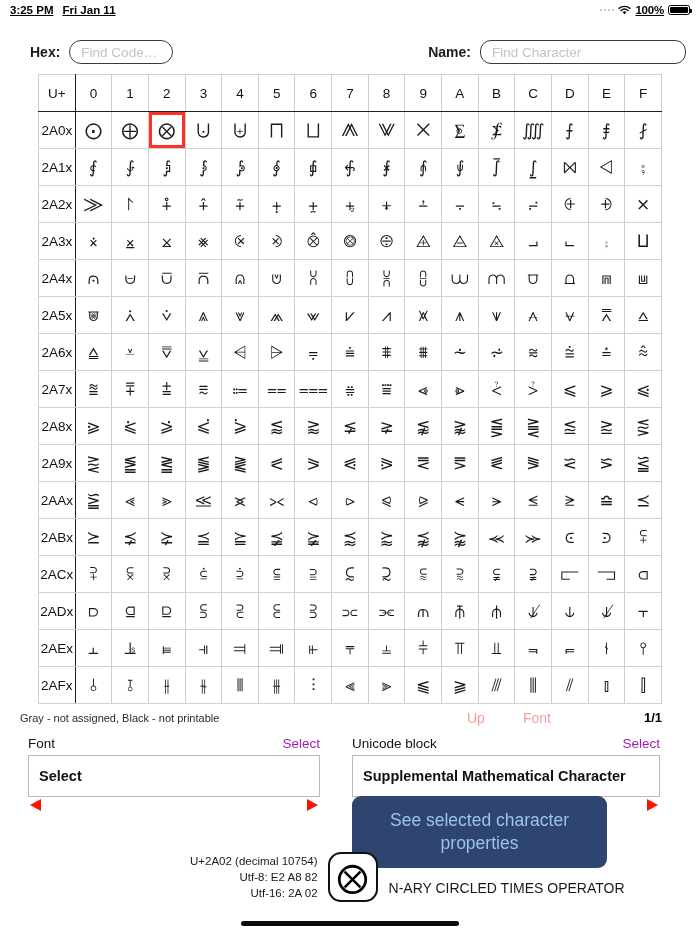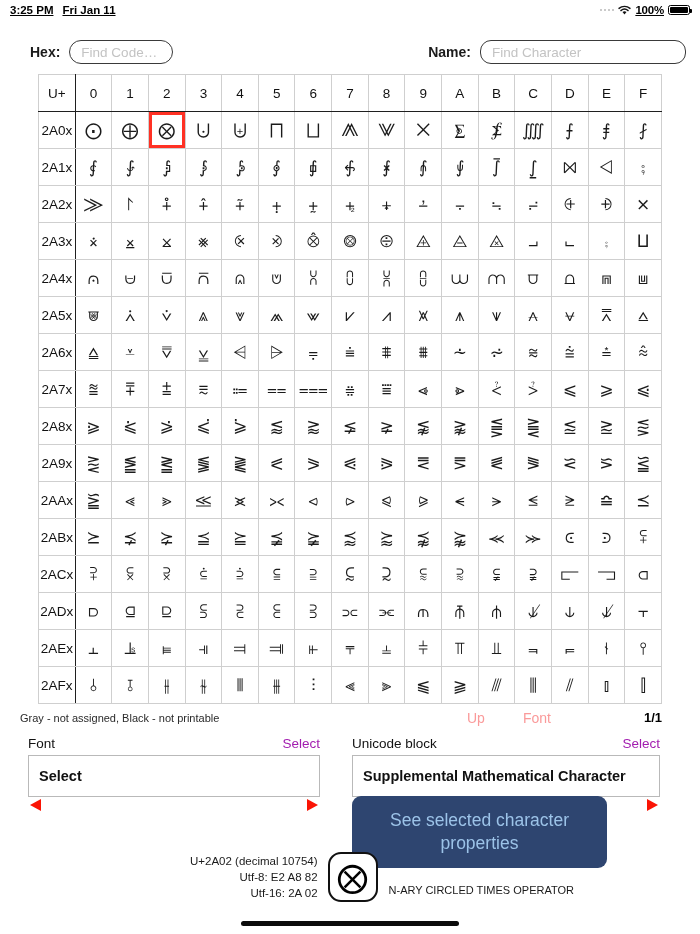--- a/index.html
+++ b/index.html
@@ -153,21 +153,21 @@
     margin-right: 10px;
   }
   .detail-glyphbox {
     width: 50px; height: 50px;
     border: 2.2px solid #111; border-radius: 13px;
     display: flex; align-items: center; justify-content: center;
     font-family: "DejaVu Sans", sans-serif; font-size: 31px; color: #000;
     background: #fff; flex: none;
   }
   .detail-name {
-    margin-left: 11px; font-size: 11px; color: #1a1a1a;
+    margin-left: 11px; font-size: 14px; color: #1a1a1a;
     align-self: flex-end; margin-bottom: 6px; white-space: nowrap;
   }
 
   
   .homebar {
     position: absolute; left: 50%; transform: translateX(-50%);
     bottom: 8px; width: 218px; height: 5px;
     background: #0b0b0b; border-radius: 3px;
   }
 </style>

